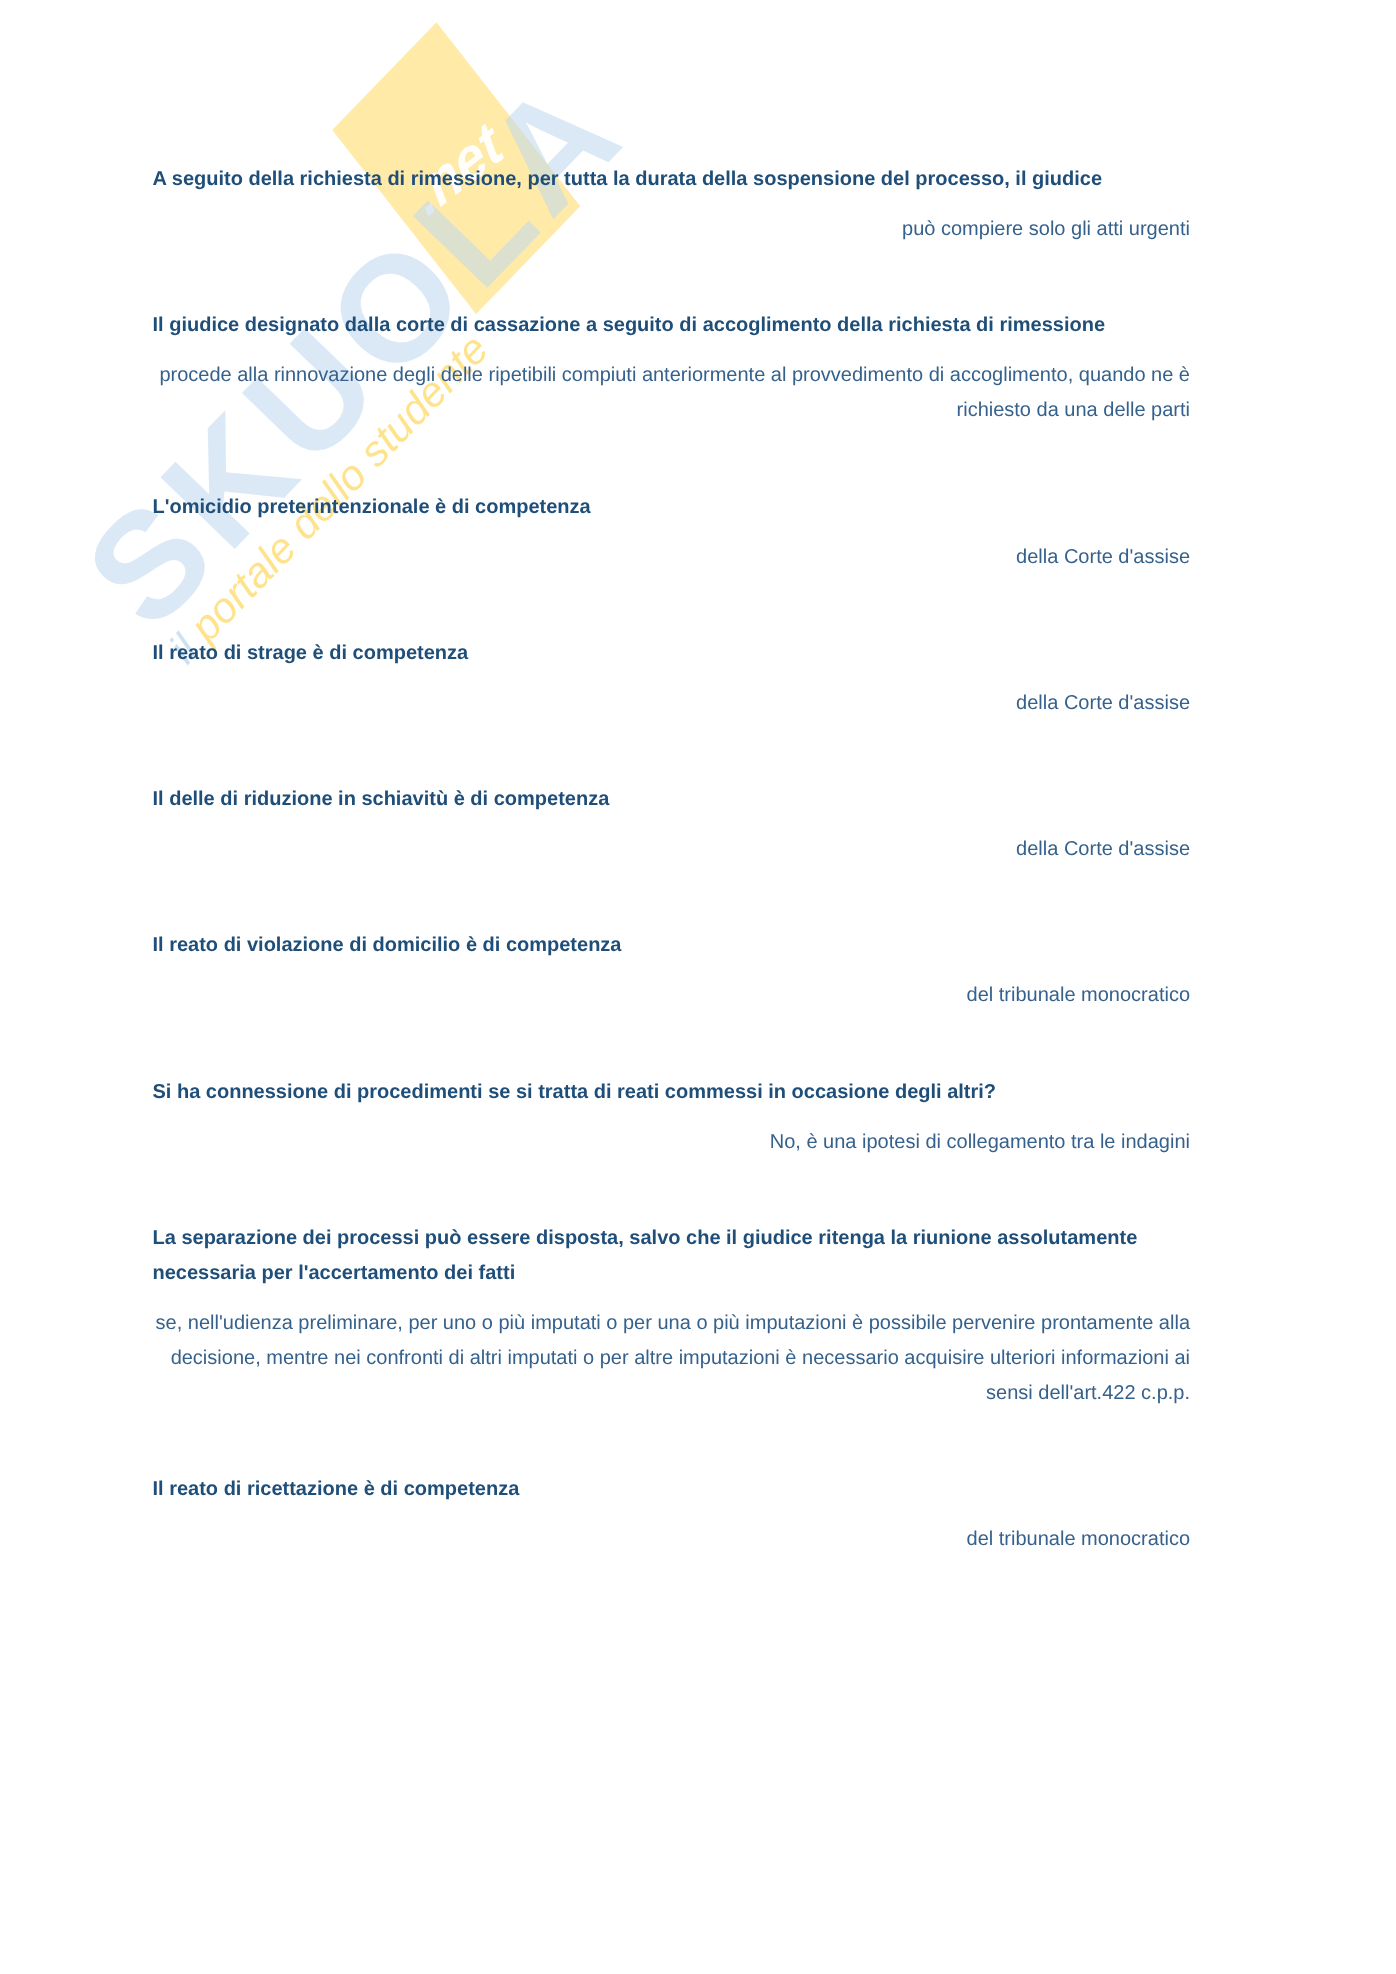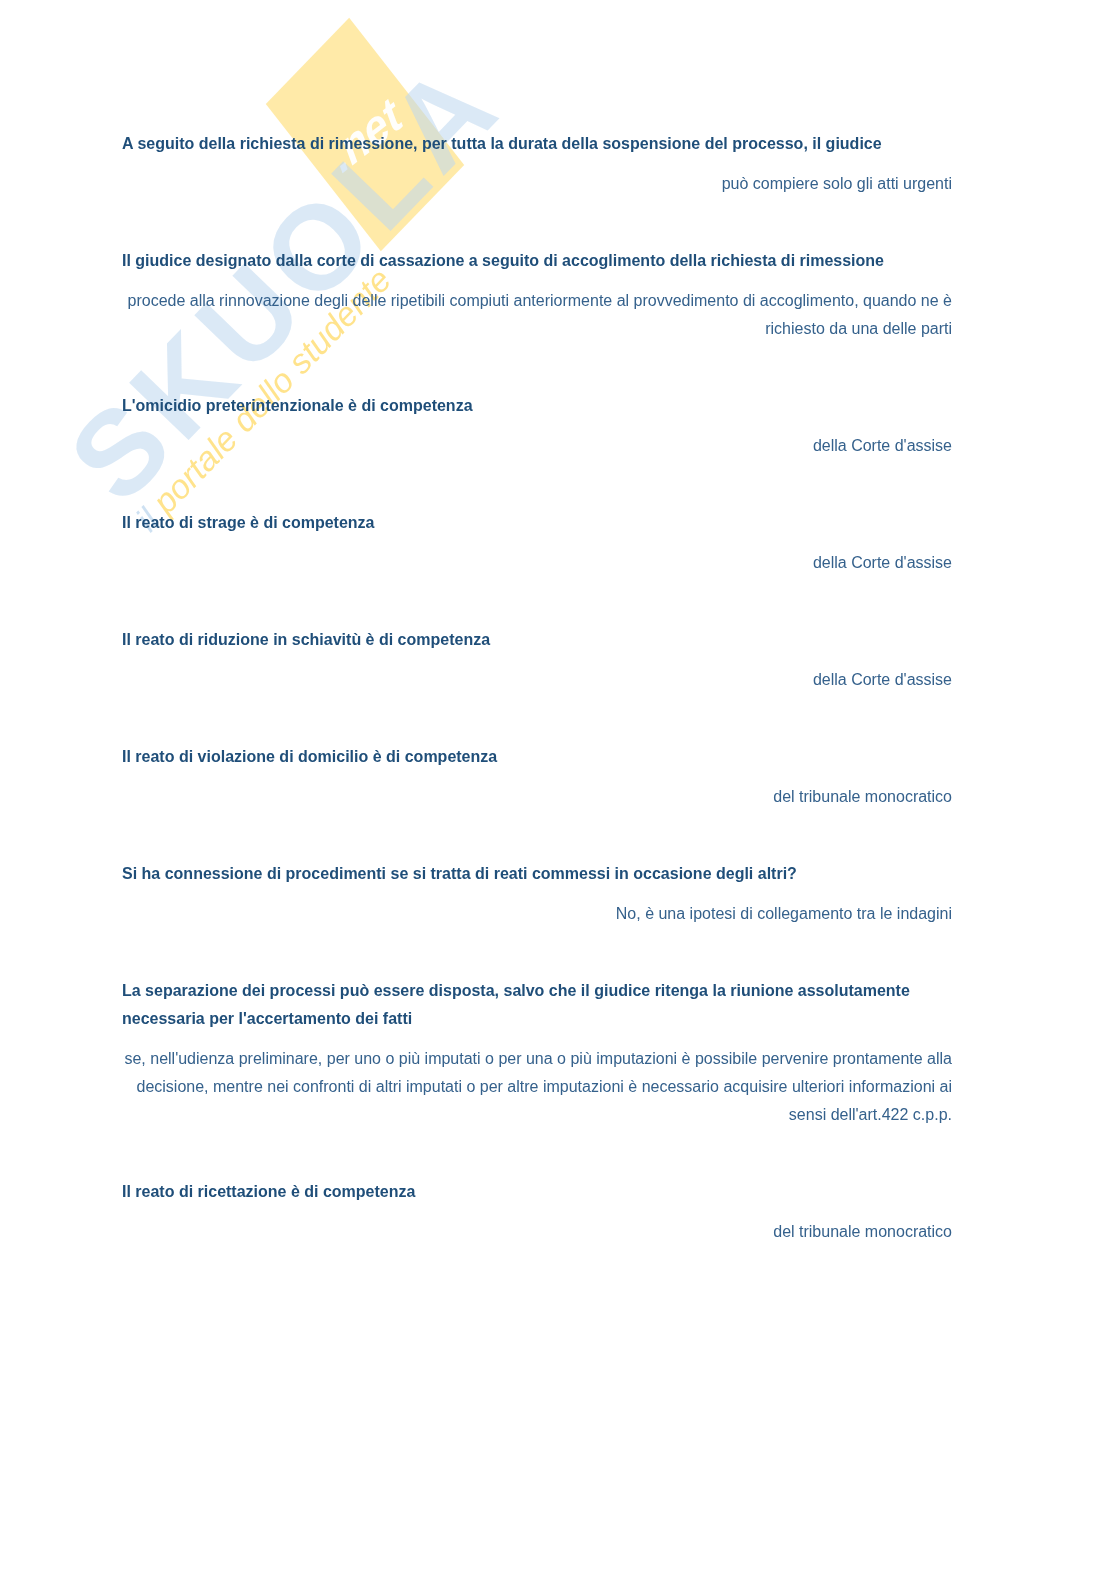--- a/index.html
+++ b/index.html
@@ -125,21 +125,21 @@
       <p class="question">L'omicidio preterintenzionale è di competenza</p>
       <p class="answer">della Corte d'assise</p>
     </div>
 
     <div class="qa">
       <p class="question">Il reato di strage è di competenza</p>
       <p class="answer">della Corte d'assise</p>
     </div>
 
     <div class="qa">
-      <p class="question">Il reato di riduzione in schiavitù è di competenza</p>
+      <p class="question">Il delle di riduzione in schiavitù è di competenza</p>
       <p class="answer">della Corte d'assise</p>
     </div>
 
     <div class="qa">
       <p class="question">Il reato di violazione di domicilio è di competenza</p>
       <p class="answer">del tribunale monocratico</p>
     </div>
 
     <div class="qa">
       <p class="question">Si ha connessione di procedimenti se si tratta di reati commessi in occasione degli altri?</p>

